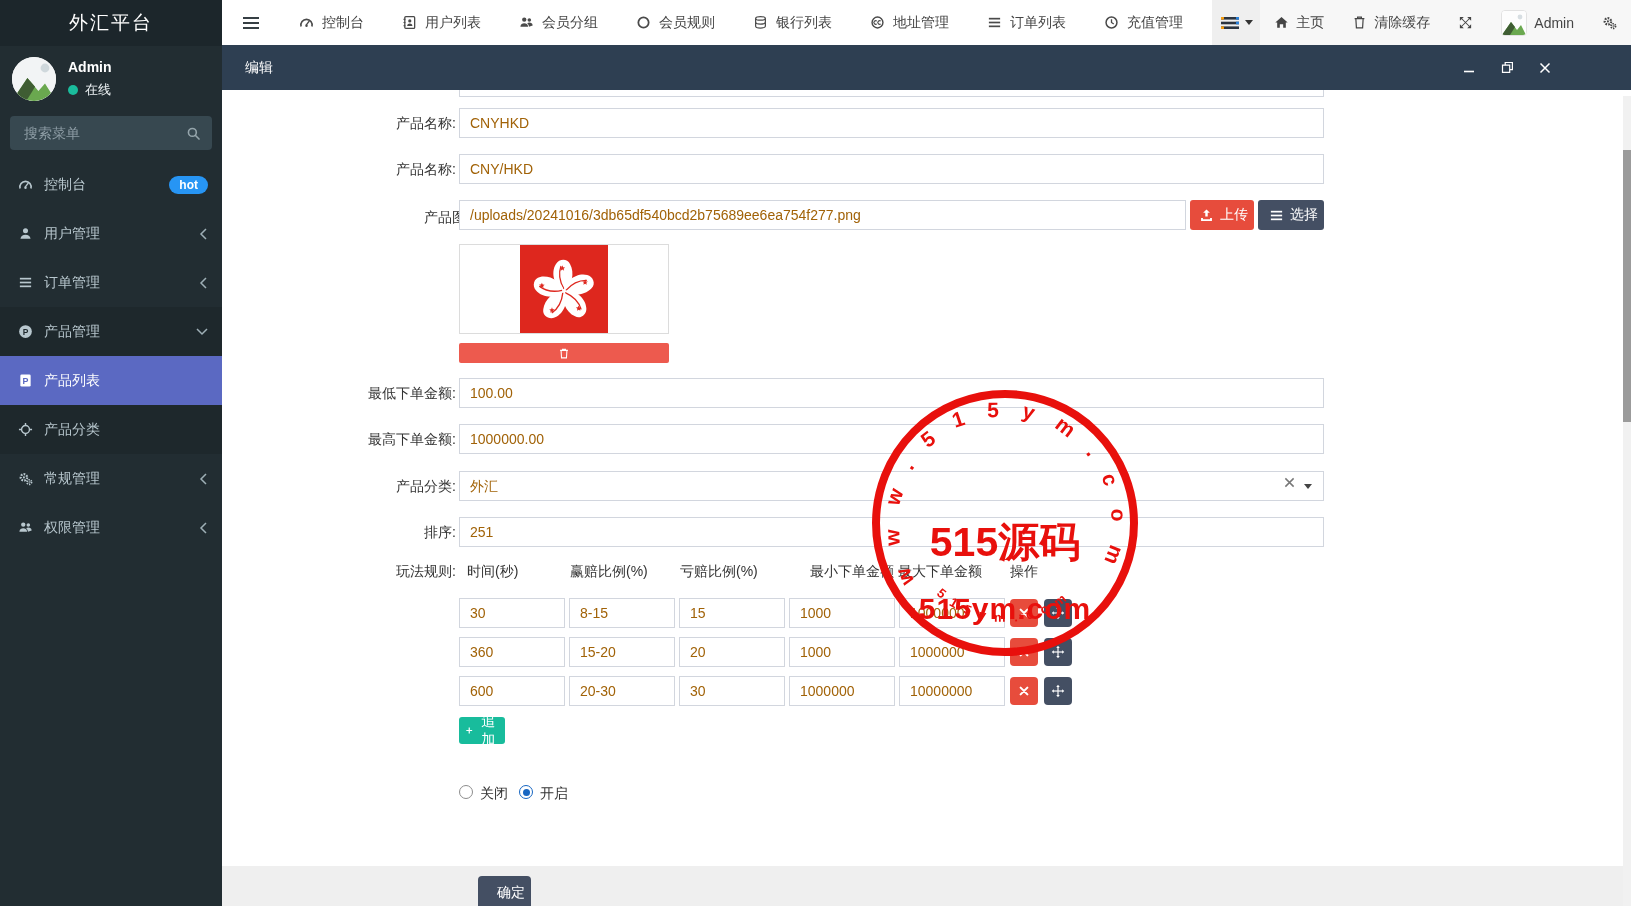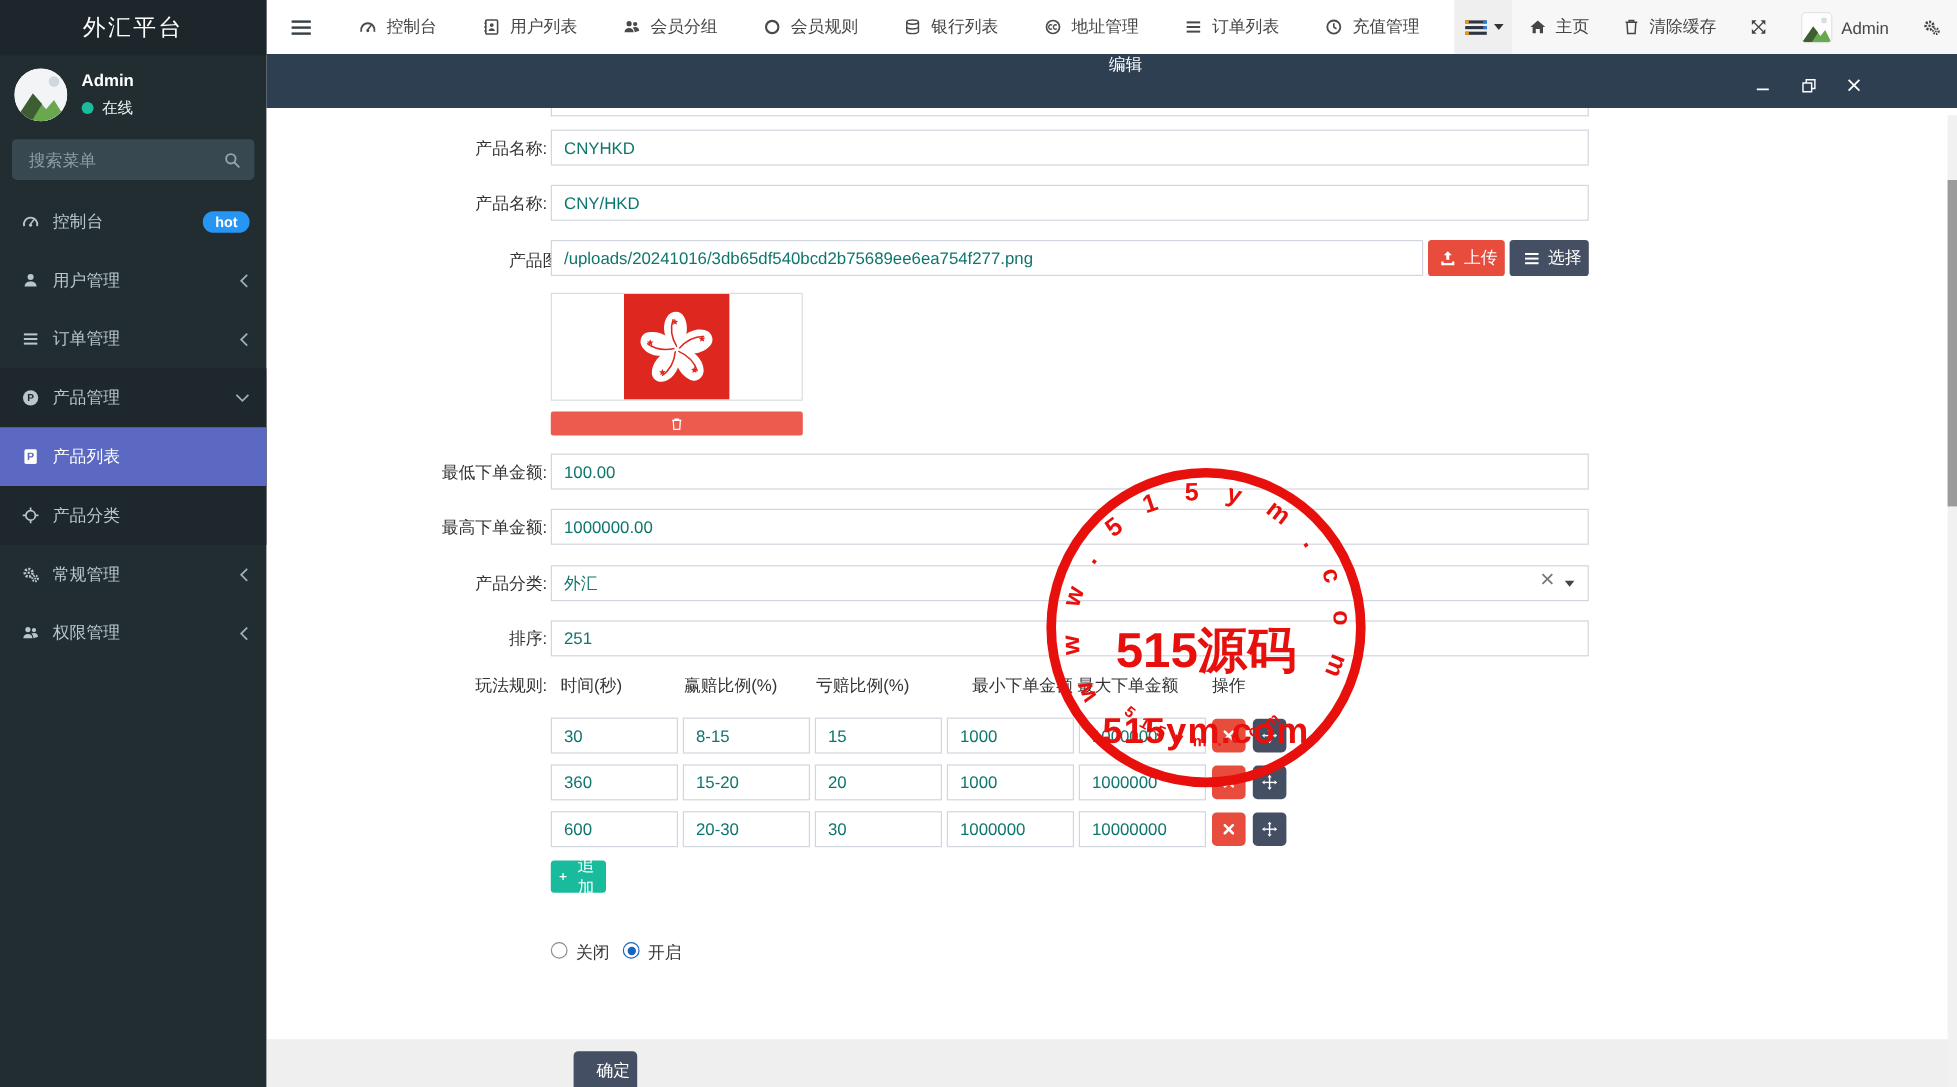--- a/index.html
+++ b/index.html
@@ -38,30 +38,30 @@
   .nav-item{display:flex;align-items:center;gap:8px;height:45px;padding:0 19px;color:#454545;cursor:pointer;}
   .nav-item .ic{color:#4a4a4a;}
   .nav-right{position:absolute;right:0;top:0;height:45px;display:flex;align-items:center;background:#f7f7f7;}
   .nav-toggle{width:48px;height:45px;display:flex;align-items:center;justify-content:center;gap:5px;background:#efefef;cursor:pointer;}
   .caret{width:0;height:0;border-left:4px solid transparent;border-right:4px solid transparent;border-top:5px solid #333;}
   .nav-r-item{display:flex;align-items:center;gap:7px;height:45px;padding:0 14px;color:#454545;cursor:pointer;}
   .avatar22{width:24px;height:24px;border-radius:4px;overflow:hidden;background:#fff;border:1px solid #e2e2e2;}
 
   
   .tabbar{position:absolute;left:222px;top:45px;width:1409px;height:45px;background:#2e3f52;color:#fff;
-          display:flex;align-items:center;padding:0;z-index:4;flex-direction:column;}
+          display:flex;align-items:center;padding:0;z-index:4;}
   .tabbar .title{margin-left:23px;font-size:14px;}
   .winctl{margin-left:auto;margin-right:78px;display:flex;align-items:center;gap:22px;}
   .winbtn{width:16px;height:16px;display:flex;align-items:center;justify-content:center;cursor:pointer;}
 
   
   .content{position:absolute;left:222px;top:90px;width:1409px;height:816px;background:#fff;overflow:hidden;}
   .lab{position:absolute;left:0;width:210px;text-align:right;line-height:30px;color:#333;padding-left:24px;}
   .inp{position:absolute;height:30px;border:1px solid #d2d6de;background:#fff;box-sizing:border-box;
-       padding:0 10px;font-size:14px;color:#0f766e;font-family:inherit;outline:0;}
+       padding:0 10px;font-size:14px;color:#a16207;font-family:inherit;outline:0;}
   .btn{display:flex;align-items:center;justify-content:flex-end;gap:6px;color:#fff;border:0;cursor:pointer;
        font-size:14px;font-family:inherit;border-radius:3px;box-sizing:border-box;}
   .btn-red{background:#e74c3c;}
   .btn-dark{background:#444f63;}
   .btn-green{background:#18bc9c;}
   .preview{position:absolute;left:237px;top:154px;width:210px;height:90px;border:1px solid #dcdcdc;background:#fff;
            display:flex;align-items:center;justify-content:center;box-sizing:border-box;}
   .del-bar{position:absolute;left:237px;top:253px;width:210px;height:20px;background:#ed5a4e;border:0;border-radius:2px;
            display:flex;align-items:center;justify-content:center;color:#fff;cursor:pointer;}
   .rh{position:absolute;color:#333;font-size:14px;line-height:18px;}

